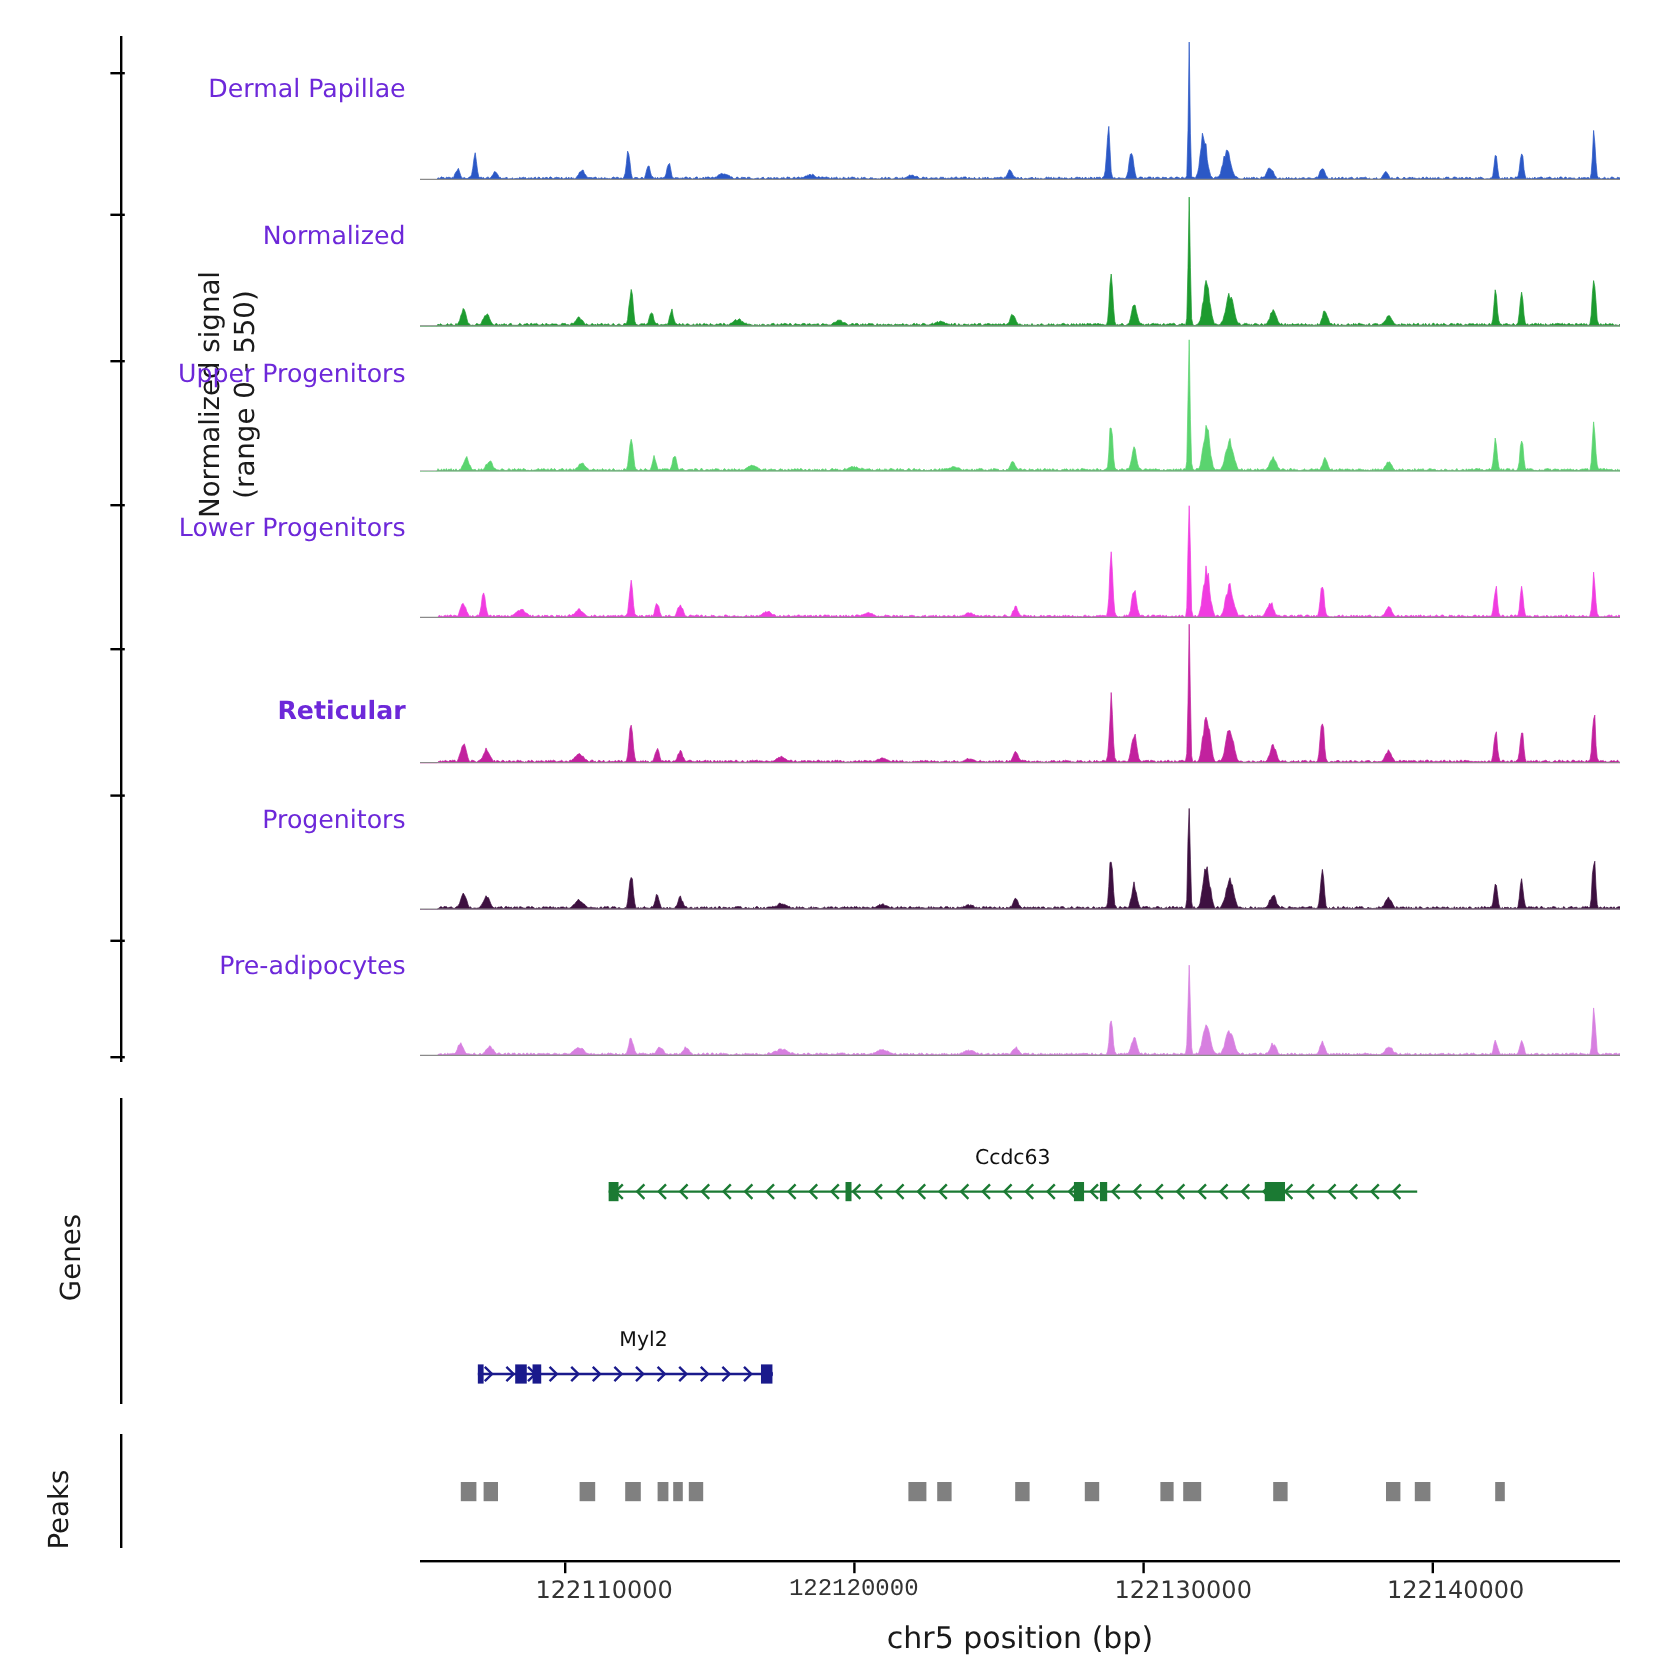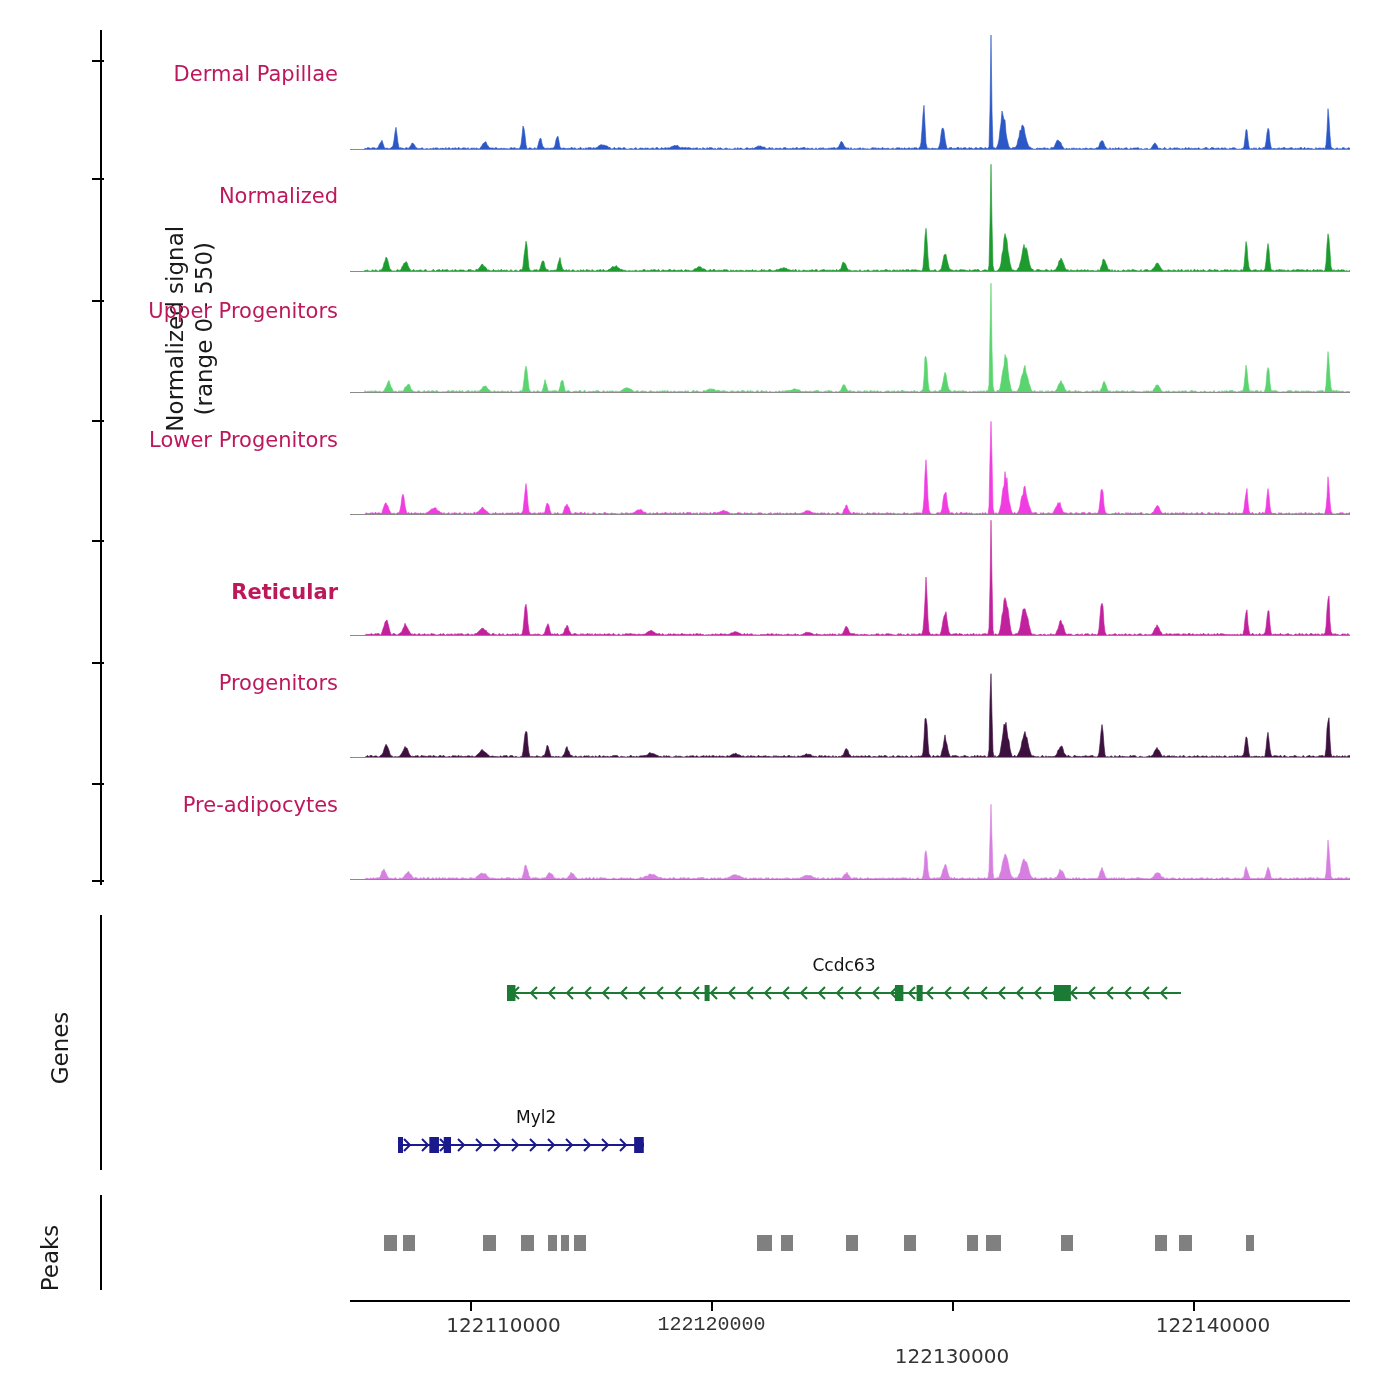--- a/index.html
+++ b/index.html
@@ -70,21 +70,21 @@
   .track {
     position: absolute;
     left: 350px;
     width: 1000px;
   }
   .track-label {
     position: absolute;
     right: 1062px;
     font-size: 21px;
     white-space: nowrap;
-    color: #be185d;
+    color: #6d28d9;
     text-align: right;
   }
   .track-svg { display: block; }
   
   .gene-row { position: absolute; }
   .gene-name {
     position: absolute;
     font-size: 17px;
     color: #111;
     white-space: nowrap;
@@ -290,24 +290,25 @@
       <div class="peak" style="left: 1246.39px; width: 8px;"></div>
     </div>
 
   <div class="xaxis-line"></div>
   <div id="xticks">
       <div class="xtick" style="left: 470.482px;"></div>
       <div class="xticklabel" style="left: 470.482px; margin-left: 33px;">122110000</div>
       <div class="xtick" style="left: 711.446px;"></div>
       <div class="xticklabel" style="left: 711.446px; font-family: Liberation Mono, monospace;">122120000</div>
       <div class="xtick" style="left: 952.41px;"></div>
-      <div class="xticklabel" style="left: 952px; margin-top: 31px;">122130000</div>
+      <div class="xticklabel" style="left: 986px;">122130000</div>
       <div class="xtick" style="left: 1193.37px;"></div>
       <div class="xticklabel" style="left: 1213px;">122140000</div>
     </div>
+  <div class="xaxis-title">chr5 position (bp)</div>
 <div class="track-label" style="top: 62px;">Dermal Papillae</div>
     <div class="track-label" style="top: 184px;">Normalized</div>
     <div class="track-label" style="top: 299px;">Upper Progenitors</div>
     <div class="track-label" style="top: 428px;">Lower Progenitors</div>
     <div class="track-label" style="top: 580px; font-weight: bold;">Reticular</div>
     <div class="track-label" style="top: 671px;">Progenitors</div>
     <div class="track-label" style="top: 793px;">Pre-adipocytes</div>
   </div>
 
 </body></html>

